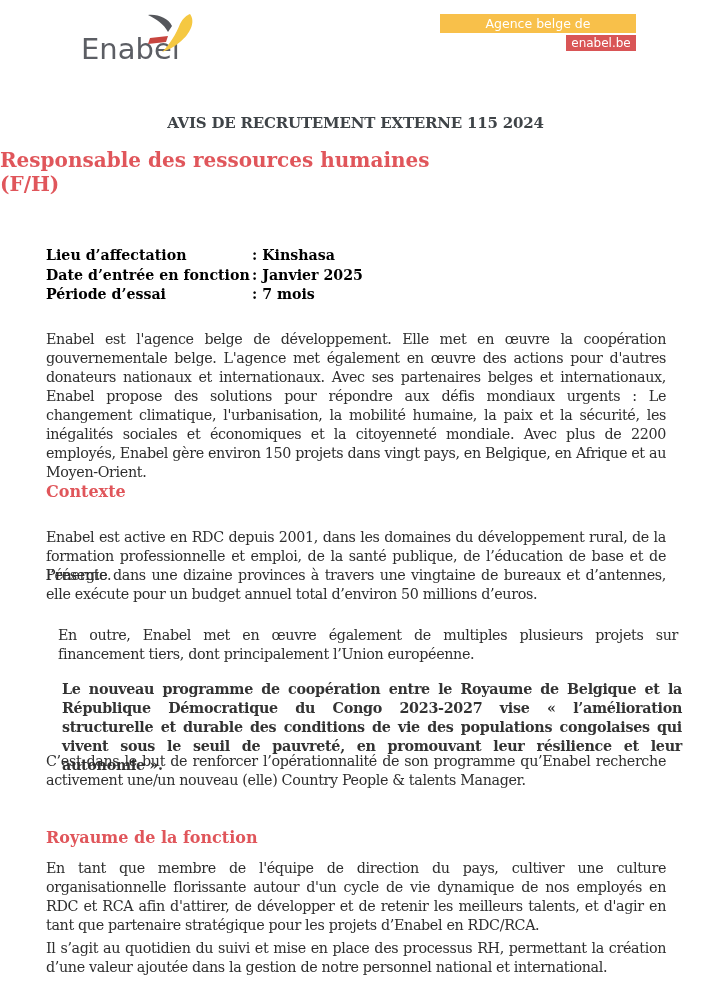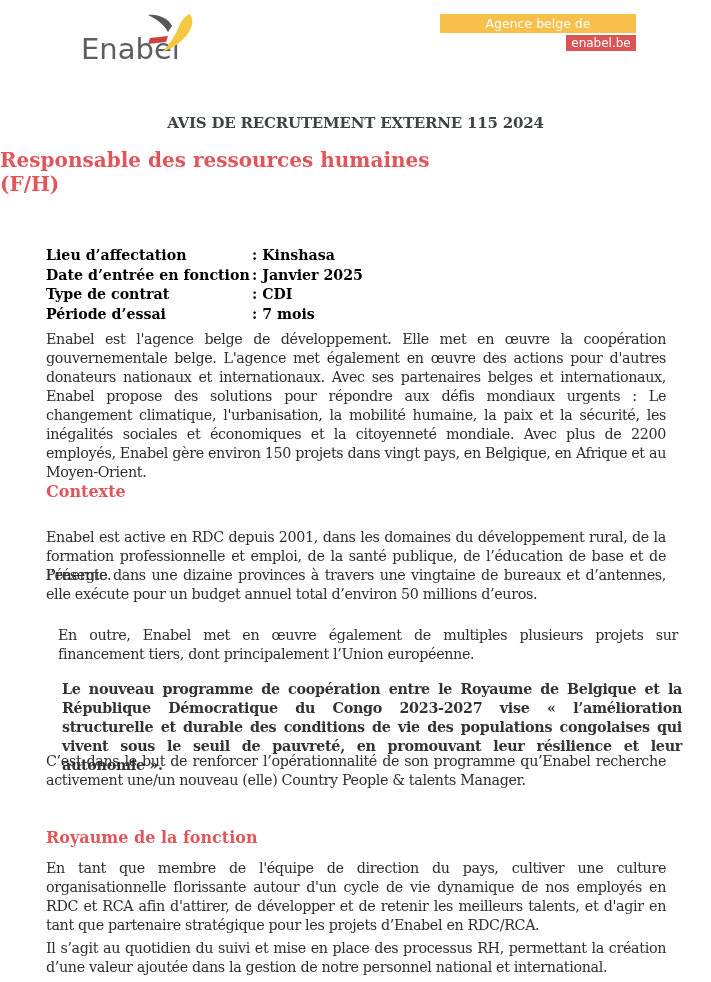--- a/index.html
+++ b/index.html
@@ -52,24 +52,20 @@
 <div class="info">
   <div class="info-row">
     <span class="info-label">Lieu d’affectation</span>
     <span class="info-value">: Kinshasa</span>
   </div>
   <div class="info-row">
     <span class="info-label">Date d’entrée en fonction</span>
     <span class="info-value">: Janvier 2025</span>
   </div>
   <div class="info-row">
-    <span class="info-label">Type de contrat</span>
-    <span class="info-value">: CDI</span>
-  </div>
-  <div class="info-row">
     <span class="info-label">Période d’essai</span>
     <span class="info-value">: 7 mois</span>
   </div>
 </div>
 
 <p class="para" style="top:330px; margin:0;">Enabel est l'agence belge de développement. Elle met en œuvre la coopération gouvernementale belge. L'agence met également en œuvre des actions pour d'autres donateurs nationaux et internationaux. Avec ses partenaires belges et internationaux, Enabel propose des solutions pour répondre aux défis mondiaux urgents : Le changement climatique, l'urbanisation, la mobilité humaine, la paix et la sécurité, les inégalités sociales et économiques et la citoyenneté mondiale. Avec plus de 2200 employés, Enabel gère environ 150 projets dans vingt pays, en Belgique, en Afrique et au Moyen-Orient.</p>
 
 <div class="heading" style="top:482px;">Contexte</div>
 <p class="para" style="top:528px; margin:0;">Enabel est active en RDC depuis 2001, dans les domaines du développement rural, de la formation professionnelle et emploi, de la santé publique, de l’éducation de base et de l’énergie.</p>
 <p class="para" style="top:566px; margin:0;">Présente dans une dizaine provinces à travers une vingtaine de bureaux et d’antennes, elle exécute pour un budget annuel total d’environ 50 millions d’euros.</p>

